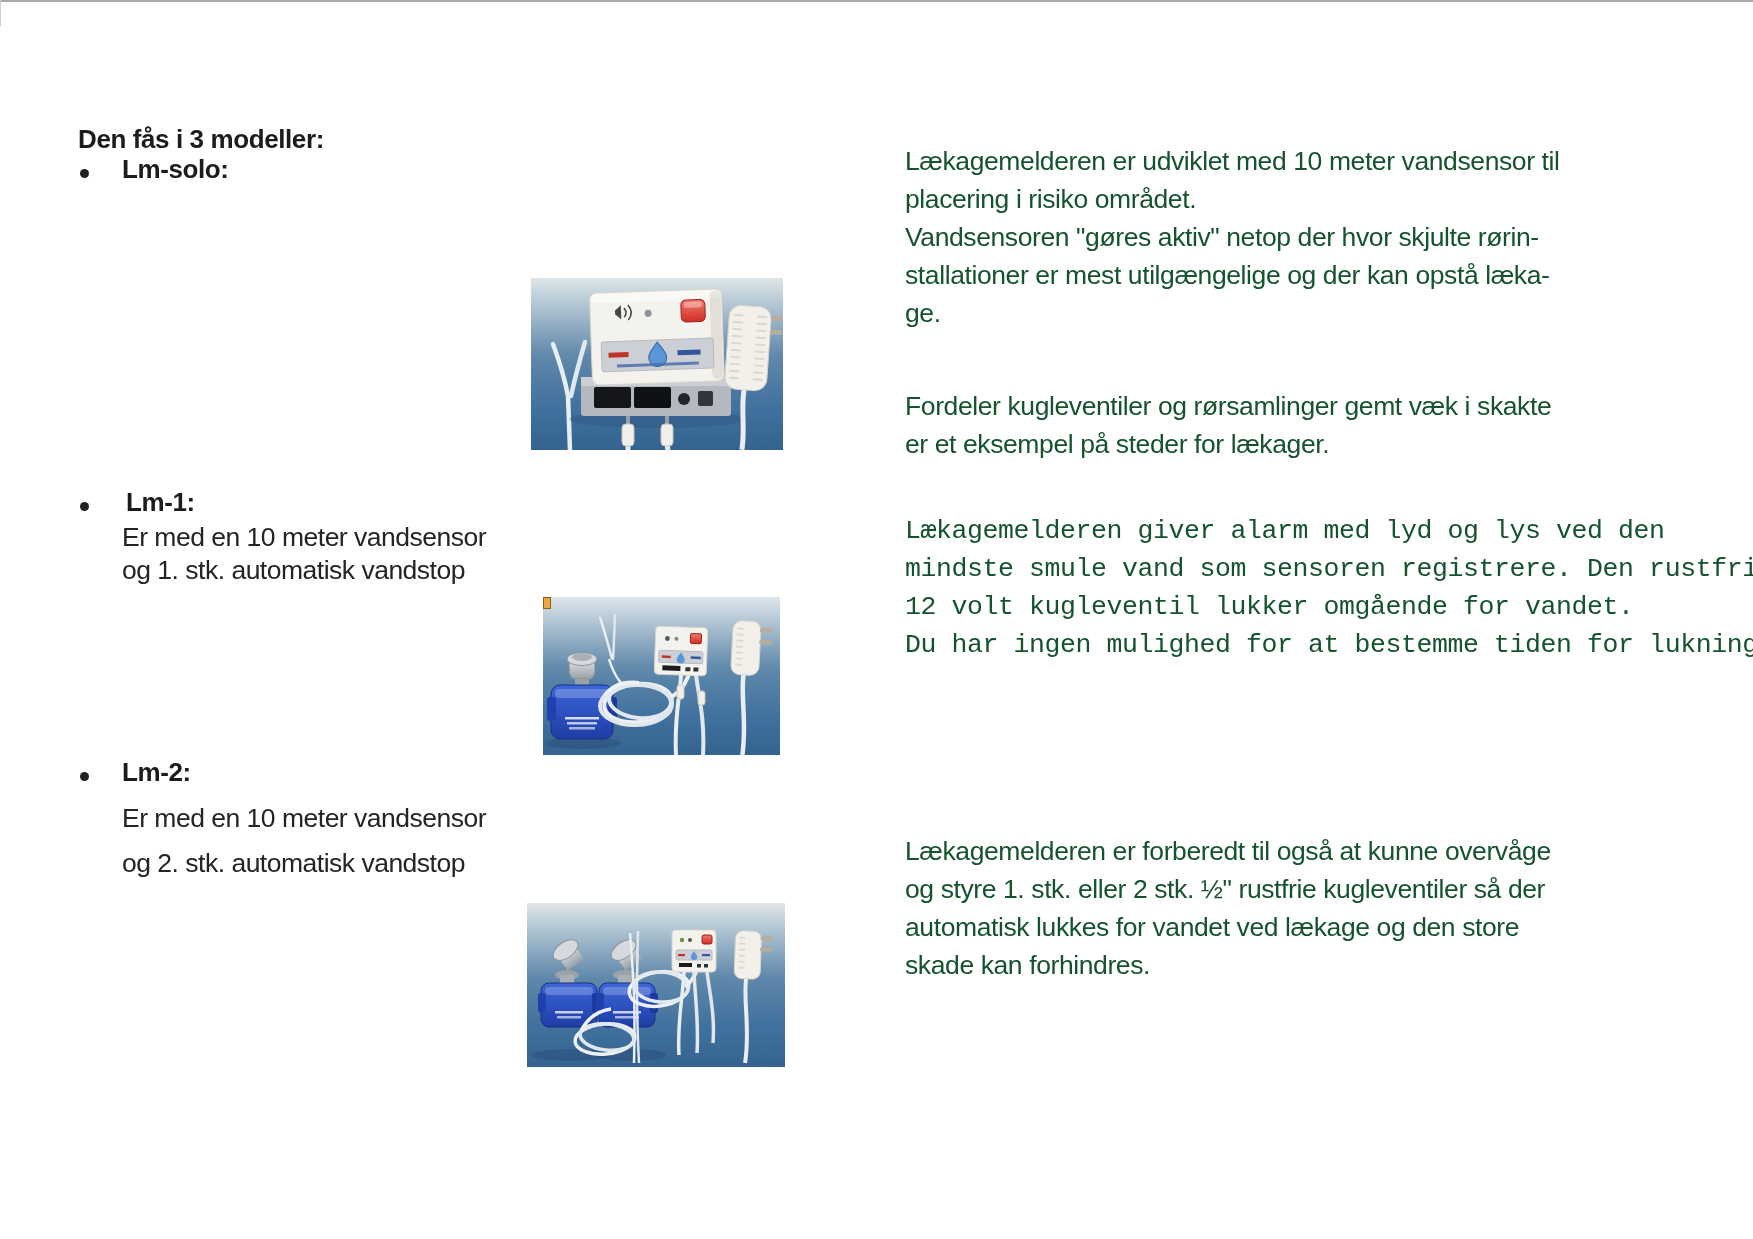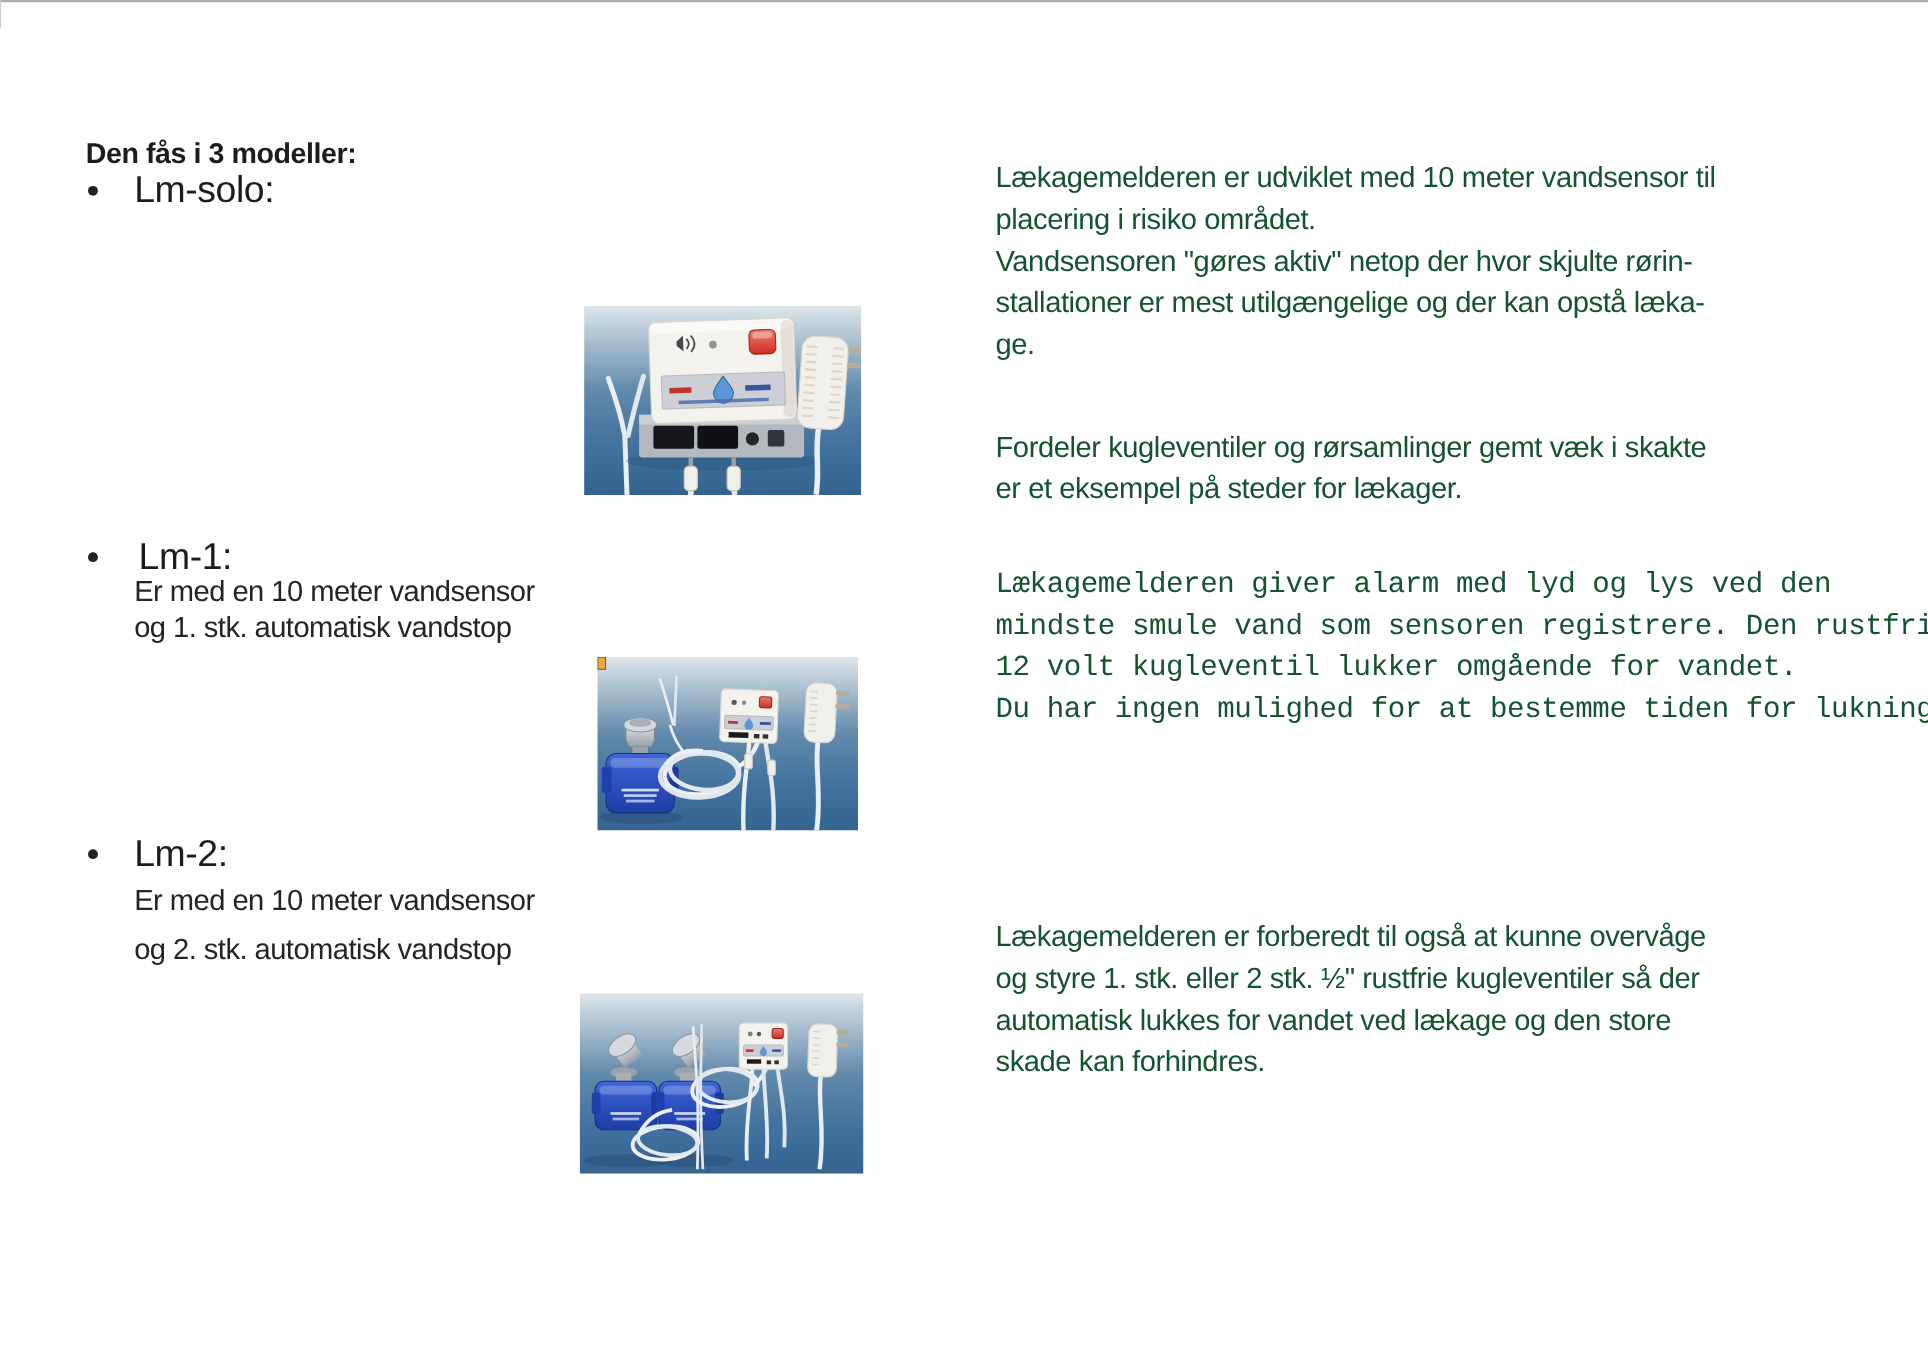--- a/index.html
+++ b/index.html
@@ -24,21 +24,21 @@
   .heading{
     left:78px;top:82px;
     font-size:26px;font-weight:bold;letter-spacing:-0.4px;
     white-space:pre;
     margin-top:42px;
   }
   .bullet{
     width:9px;height:9px;border-radius:50%;background:#222;
   }
   .model-title{
-    font-size:34px;font-weight:normal;letter-spacing:-0.4px;white-space:pre;
+    font-size:26px;font-weight:bold;letter-spacing:-0.4px;white-space:pre;
   }
   .model-desc{
     font-size:26.5px;letter-spacing:-0.5px;white-space:pre;color:#242424;
   }
   .desc-lh-1{line-height:31px;}
   .desc-lh-2{line-height:33px;}
   .desc-lh-3{line-height:45px;}
   .para{
     left:905px;width:840px;
     font-size:26.5px;line-height:38px;letter-spacing:-0.4px;

